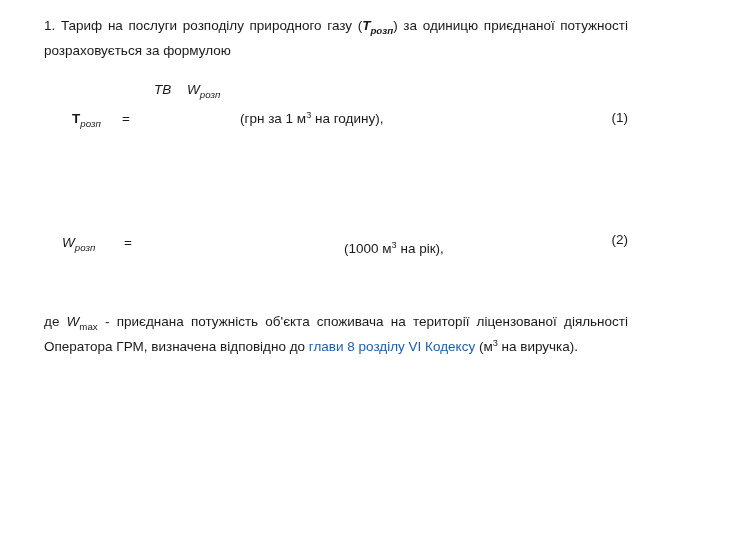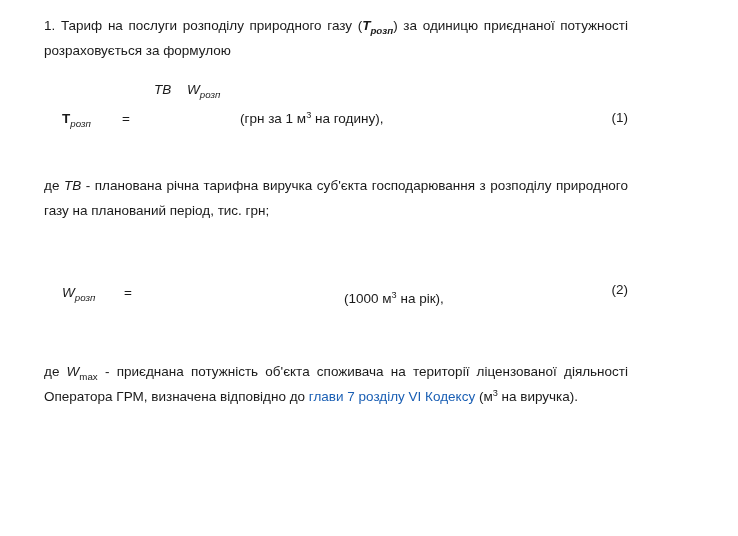--- a/index.html
+++ b/index.html
@@ -90,21 +90,21 @@
     text-align: center;
   }
   .formula .tag {
     position: absolute;
     right: 0;
     top: 30px;
   }
 
   
   #formula-1 { height: 84px; }
-  #formula-1 .lhs { left: 18px; top: 31px; }
+  #formula-1 .lhs { left: 28px; top: 31px; }
   #formula-1 .eq { left: 78px; top: 31px; }
   #formula-1 .frac { left: 104px; top: 2px; min-width: 74px; }
   #formula-1 .units { left: 196px; top: 31px; }
 
   
   #formula-2 { height: 86px; margin-top: 22px; }
   #formula-2 .lhs { left: 18px; top: 33px; }
   #formula-2 .eq { left: 80px; top: 33px; }
   #formula-2 .frac { left: 104px; top: 4px; min-width: 186px; }
   #formula-2 .units { left: 300px; top: 33px; margin-top: 6px; }
@@ -131,31 +131,30 @@
       <span class="num it">ТВ</span>
       <span class="bar"></span>
       <span class="den">
         <span class="it">W</span><sub class="it">розп</sub>
       </span>
     </span>
     <span class="units"><span>(грн за 1 м</span><sup>3</sup><span> на годину),</span></span>
     <span class="tag">(1)</span>
   </div>
 
-  <p class="para"><span>де </span><span class="it">ТВ</span><span> - планована річна тарифна виручка суб'єкта господарювання з розподілу природного газу на планований період, тис. грн;</span></p>
 
   <div class="gap-s"></div>
 
 
   <div class="formula" id="formula-2">
     <span class="lhs">
       <span class="it">W</span><sub class="it">розп</sub>
     </span>
     <span class="eq">=</span>
     <span class="units"><span>(1000 м</span><sup>3</sup><span> на рік),</span></span>
     <span class="tag">(2)</span>
   </div>
 
   <div class="gap-m"></div>
 
-  <p class="para"><span>де </span><span class="it">W</span><sub>max</sub><span> - приєднана потужність об'єкта споживача на території ліцензованої діяльності Оператора ГРМ, визначена відповідно до </span><a class="link" href="#">глави 7 розділу VI Кодексу</a><span> (м</span><sup>3</sup><span> на виручка).</span></p>
+  <p class="para"><span>де </span><span class="it">W</span><sub>max</sub><span> - приєднана потужність об'єкта споживача на території ліцензованої діяльності Оператора ГРМ, визначена відповідно до </span><a class="link" href="#">глави 8 розділу VI Кодексу</a><span> (м</span><sup>3</sup><span> на виручка).</span></p>
 
 </div>
 
 </body></html>

